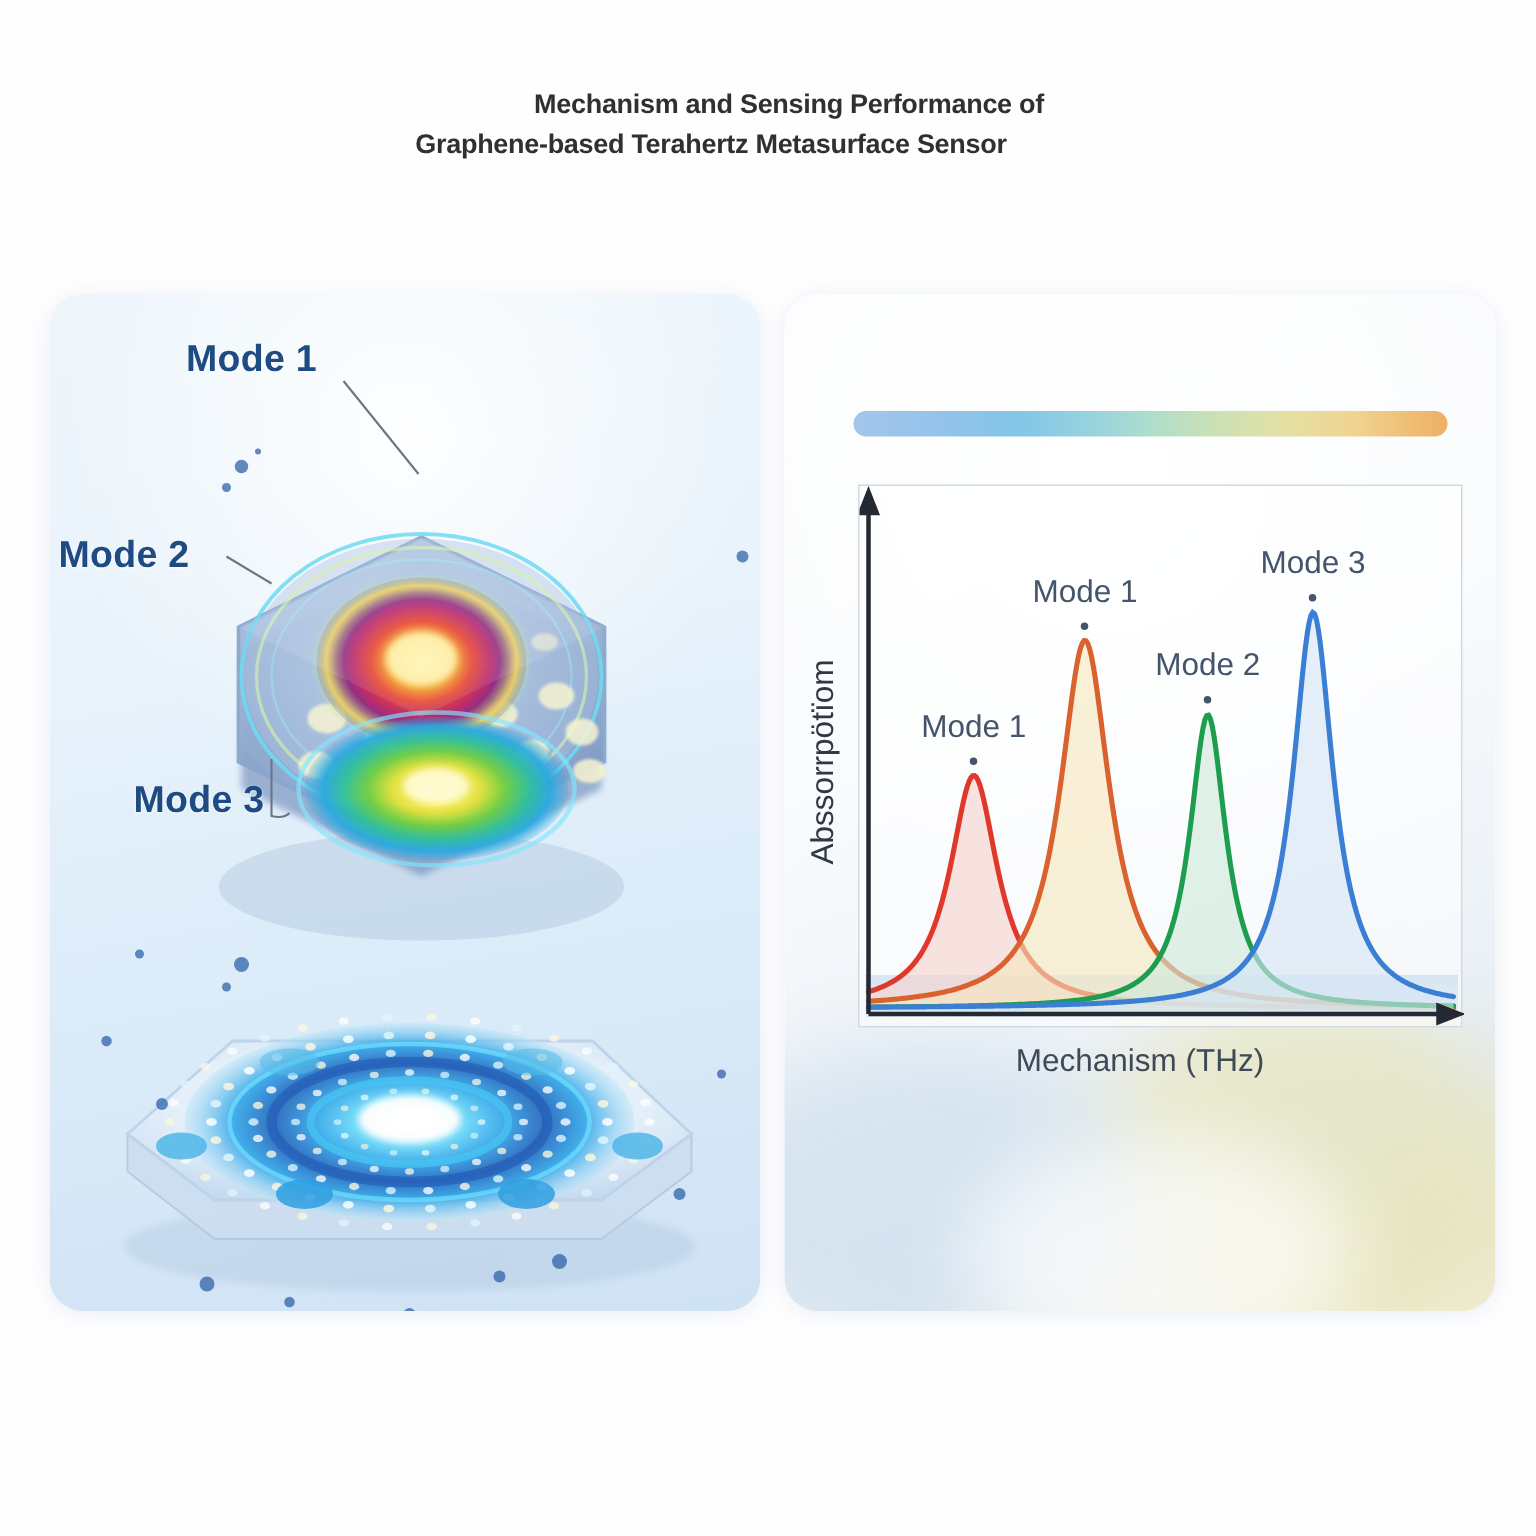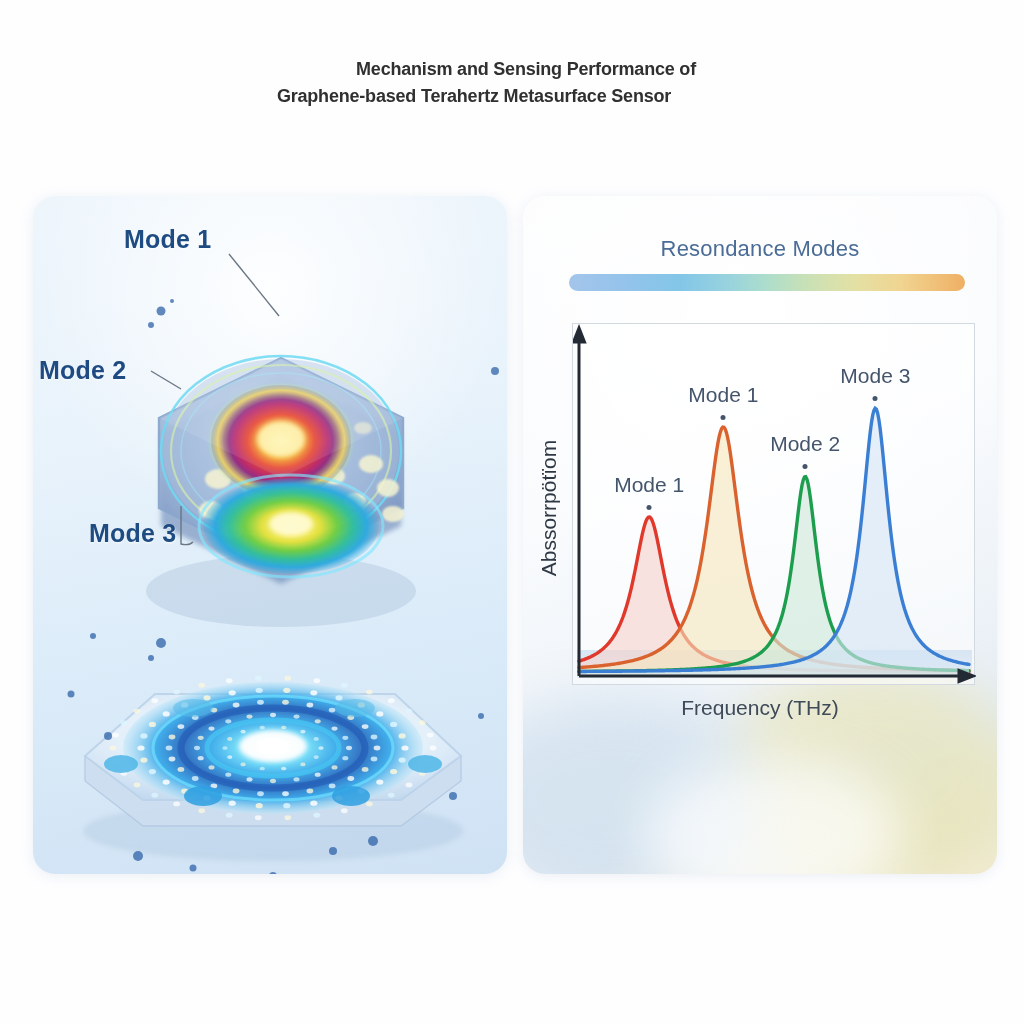--- a/index.html
+++ b/index.html
@@ -384,25 +384,24 @@
     <div class="mode-label" id="lbl-m2">Mode 2</div>
     <div class="mode-label" id="lbl-m3">Mode 3</div>
   </div>
 
   <div class="panel" id="right-panel">
 
     <div class="blob" style="left:200px;top:470px;width:300px;height:220px;background:#e8e2a8;opacity:0.55;"></div>
     <div class="blob" style="left:-60px;top:500px;width:300px;height:200px;background:#c9dcec;opacity:0.6;"></div>
     <div class="blob" style="left:120px;top:560px;width:260px;height:160px;background:#ffffff;opacity:0.7;"></div>
 
-    <div class="legend-title">Resondance Modes</div>
     <div class="colorbar"></div>
 
     <div class="axis-title-y">Abssorrpötïom</div>
-    <div class="axis-title-x">Frequency (THz)</div>
+    <div class="axis-title-x">Mechanism (THz)</div>
 
     <div id="plot-frame">
       <svg id="plot-svg" width="403" height="362" viewBox="0 0 403 362" style="position:absolute;left:0;top:0;">
         <defs>
           <linearGradient id="baseHaze" x1="0" y1="0" x2="0" y2="1">
             <stop offset="0%" stop-color="#cddff0" stop-opacity="0.75"></stop>
             <stop offset="100%" stop-color="#e7eef6" stop-opacity="0.9"></stop>
           </linearGradient>
         </defs>
 

